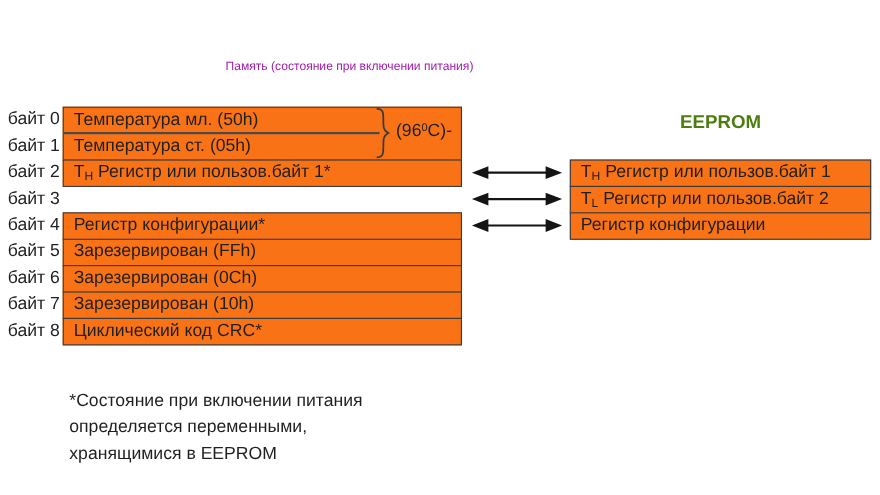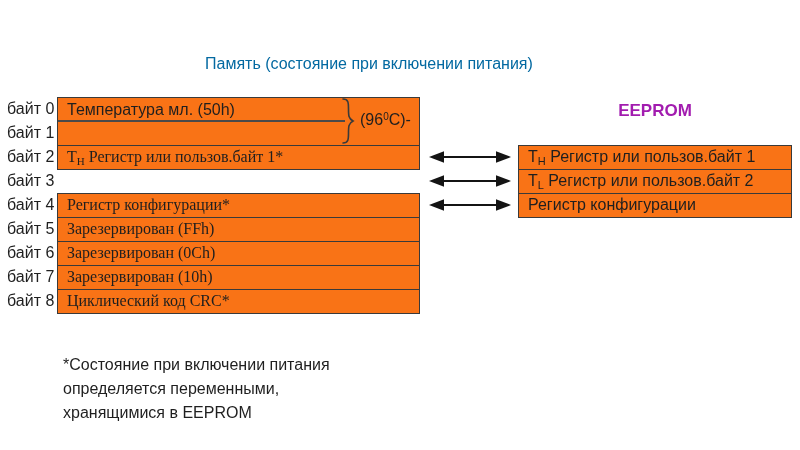--- a/index.html
+++ b/index.html
@@ -10,22 +10,22 @@
     height: 450px;
     background: #ffffff;
     font-family: "Liberation Sans", "DejaVu Sans", sans-serif;
     color: #1f1f1f;
     overflow: hidden;
   }
   .title {
     position: absolute;
     left: 205px;
     top: 55px;
-    font-size: 16px;
-    color: #0369a1;
+    font-size: 11px;
+    color: #a21caf;
     white-space: nowrap;
   }
   .byte-label {
     position: absolute;
     left: 7px;
     width: 41px;
     height: 24px;
     line-height: 24px;
     font-size: 16px;
     text-align: right;
@@ -52,21 +52,20 @@
     top: 120px;
     width: 287px;
     height: 1.5px;
     background: #4a4a4a;
   }
   .row {
     height: 25px;
     line-height: 22px;
     padding-left: 9px;
     white-space: nowrap;
-    font-family: Liberation Serif, serif;
   }
   .sub {
     font-size: 11px;
     vertical-align: -3px;
   }
   .brace {
     position: absolute;
     left: 342px;
     top: 98px;
     width: 13px;
@@ -90,21 +89,21 @@
     height: 14px;
   }
   .eeprom-heading {
     position: absolute;
     left: 518px;
     top: 101px;
     width: 274px;
     text-align: center;
     font-size: 17px;
     font-weight: bold;
-    color: #a21caf;
+    color: #4d7c0f;
   }
   .eeprom-row {
     left: 518px;
     width: 274px;
     height: 25px;
     line-height: 22px;
     padding-left: 9px;
     white-space: nowrap;
   }
   .footnote {
@@ -128,20 +127,21 @@
   <div class="byte-label" style="top:145px">байт 2</div>
   <div class="byte-label" style="top:169px">байт 3</div>
   <div class="byte-label" style="top:193px">байт 4</div>
   <div class="byte-label" style="top:217px">байт 5</div>
   <div class="byte-label" style="top:241px">байт 6</div>
   <div class="byte-label" style="top:265px">байт 7</div>
   <div class="byte-label" style="top:289px">байт 8</div>
 
   <div class="box group-box">
     <div class="group-row"><span>Температура мл. (50h)</span></div>
+    <div class="group-row"><span>Температура ст. (05h)</span></div>
   </div>
   <div class="partial-divider"></div>
 
   <span class="brace">
     <svg width="13" height="46" viewBox="0 0 13 46">
       <path d="M1,1 C6.5,1 6.5,5 6.5,11 C6.5,17.5 6.5,20.5 11,23 C6.5,25.5 6.5,28.5 6.5,35 C6.5,41 6.5,45 1,45" fill="none" stroke="#3a3a3a" stroke-width="1.6" stroke-linecap="round"></path>
     </svg>
   </span>
   <div class="annotation"><span>(96</span><span class="sup">0</span><span>C)-</span></div>
 

